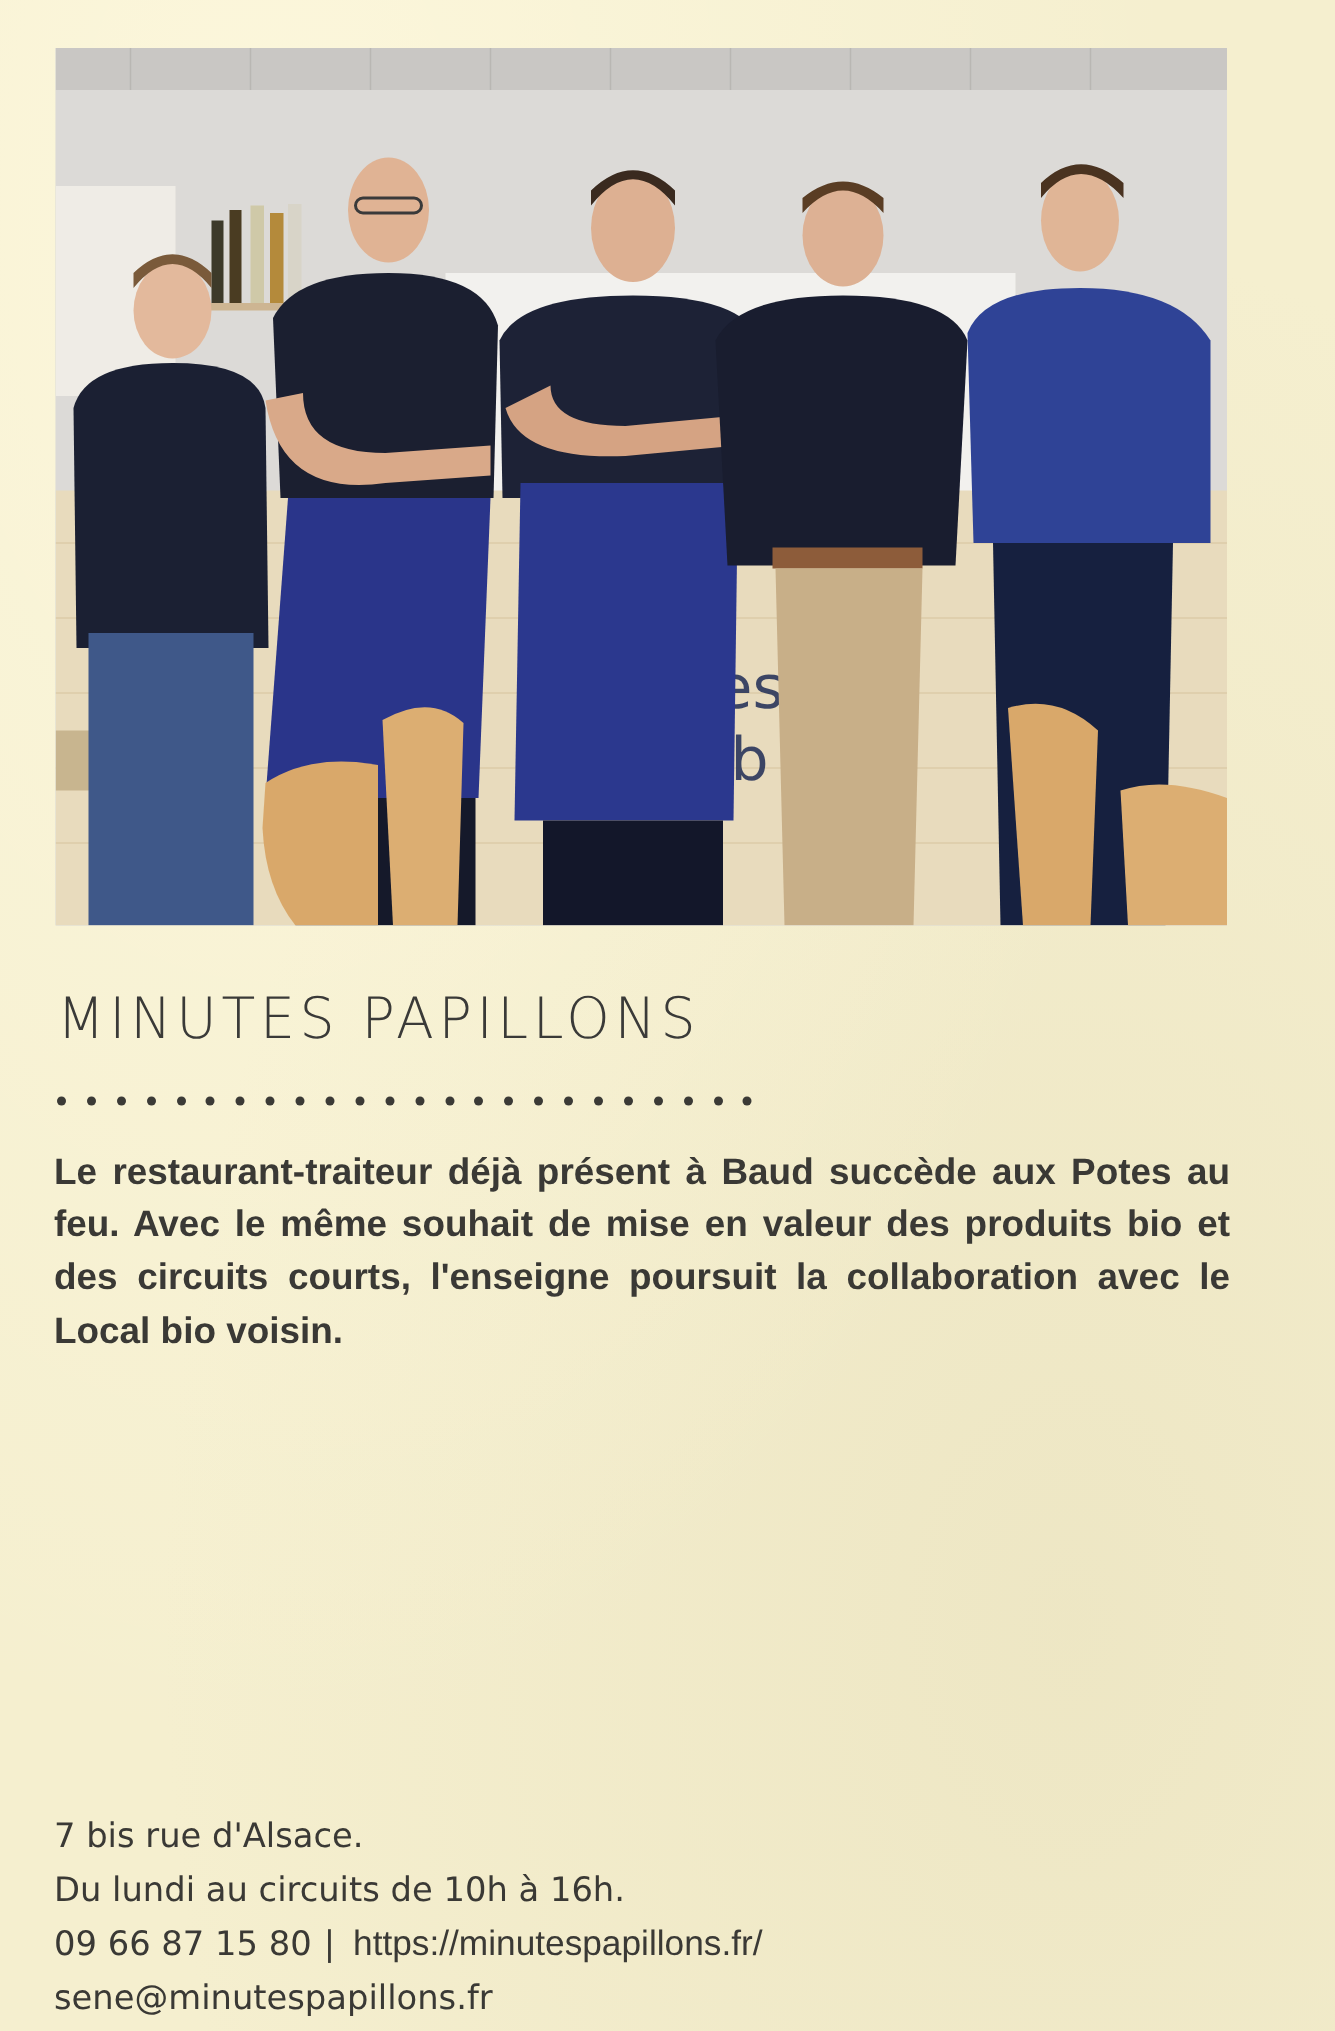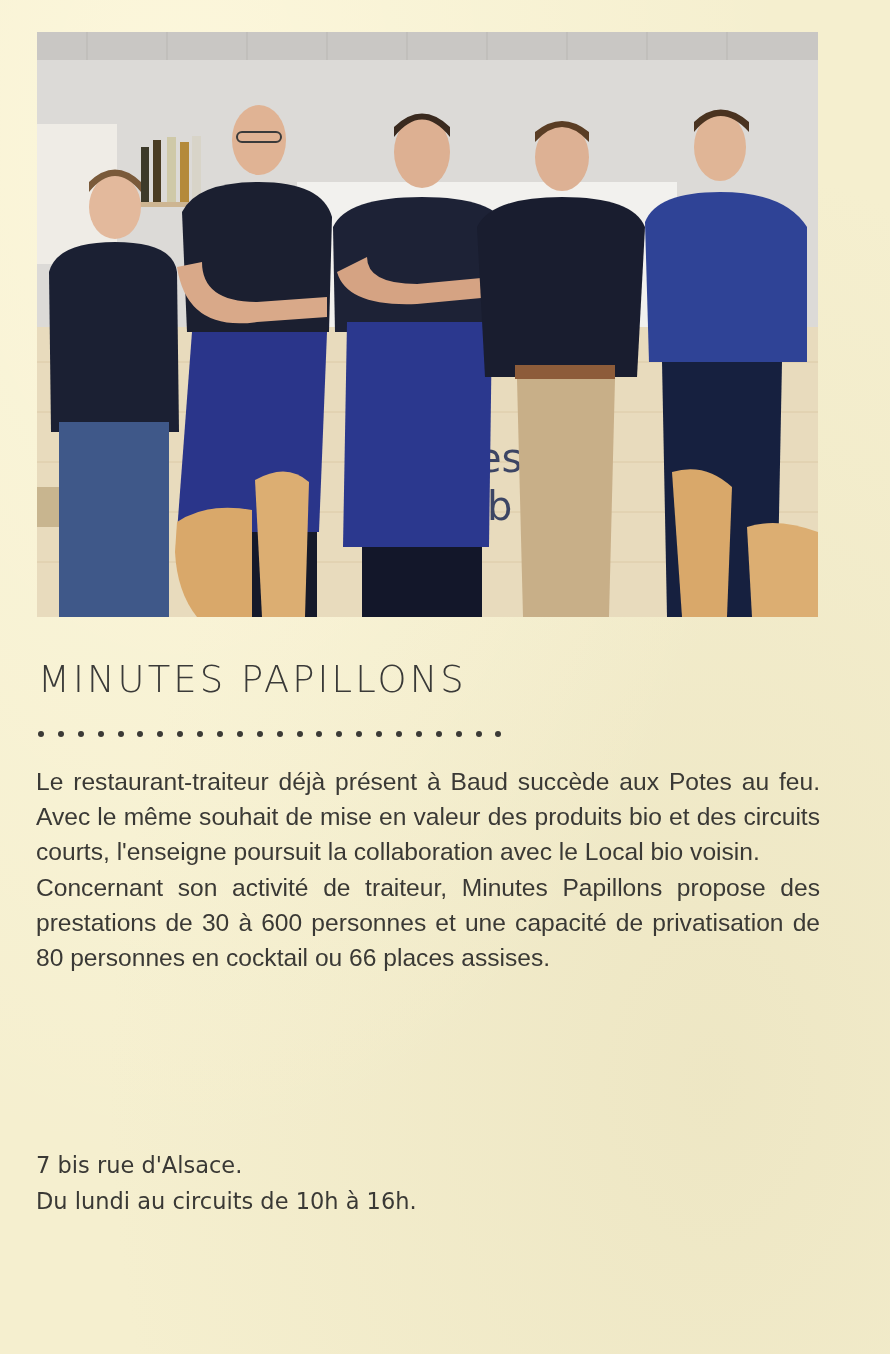--- a/index.html
+++ b/index.html
@@ -30,24 +30,24 @@
     .dots span {
       width: 6px; height: 6px; border-radius: 50%; background: #3b3a36;
       margin-right: 13.9px; display: block;
     }
     .body {
       position: absolute; left: 36px; top: 764px; width: 784px;
       font-family: "Liberation Sans", sans-serif;
       font-size: 24.6px; line-height: 35.2px; color: #3a3935;
       text-align: justify;
     }
-    .body p { margin: 0; }
+    .body p { margin: 0; font-weight: bold; }
     .body p.last { text-align-last: left; }
     .contact {
-      position: absolute; left: 36px; top: 1148px; width: 784px;
+      position: absolute; left: 36px; top: 1207px; width: 784px;
       font-family: "DejaVu Sans", sans-serif; font-size: 22.5px; line-height: 35.5px;
       color: #3a3935;
     }
     .contact div { white-space: nowrap; }
     .contact .sep { margin: 0 12px 0 8px; }
     .contact .url { font-family: "Liberation Sans", sans-serif; font-size: 23.5px; }
   </style>
 </head>
 <body>
 
@@ -151,19 +151,22 @@
   <span></span>
     <span></span>
     <span></span>
     <span></span>
     <span></span>
     <span></span>
 </div>
 
 <div class="body">
   <p class="last">Le restaurant-traiteur déjà présent à Baud succède aux Potes au feu. Avec le même souhait de mise en valeur des produits bio et des circuits courts, l'enseigne poursuit la collaboration avec le Local bio voisin.</p>
-  <p class="last">Concernant son activité de traiteur, Minutes Papillons propose des prestations de 30 à 600 personnes et une capacité de privatisation de 80 personnes en cocktail ou 66 places assises.</p>
 </div>
 
 <div class="contact">
   <div>7 bis rue d'Alsace.</div>
   <div>Du lundi au circuits de 10h à 16h.</div>
+  <div>
+    <span>09 66 87 15 80</span><span class="sep">|</span><span class="url">https://minutespapillons.fr/</span>
+  </div>
+  <div>sene@minutespapillons.fr</div>
 </div>
 
 </body></html>

